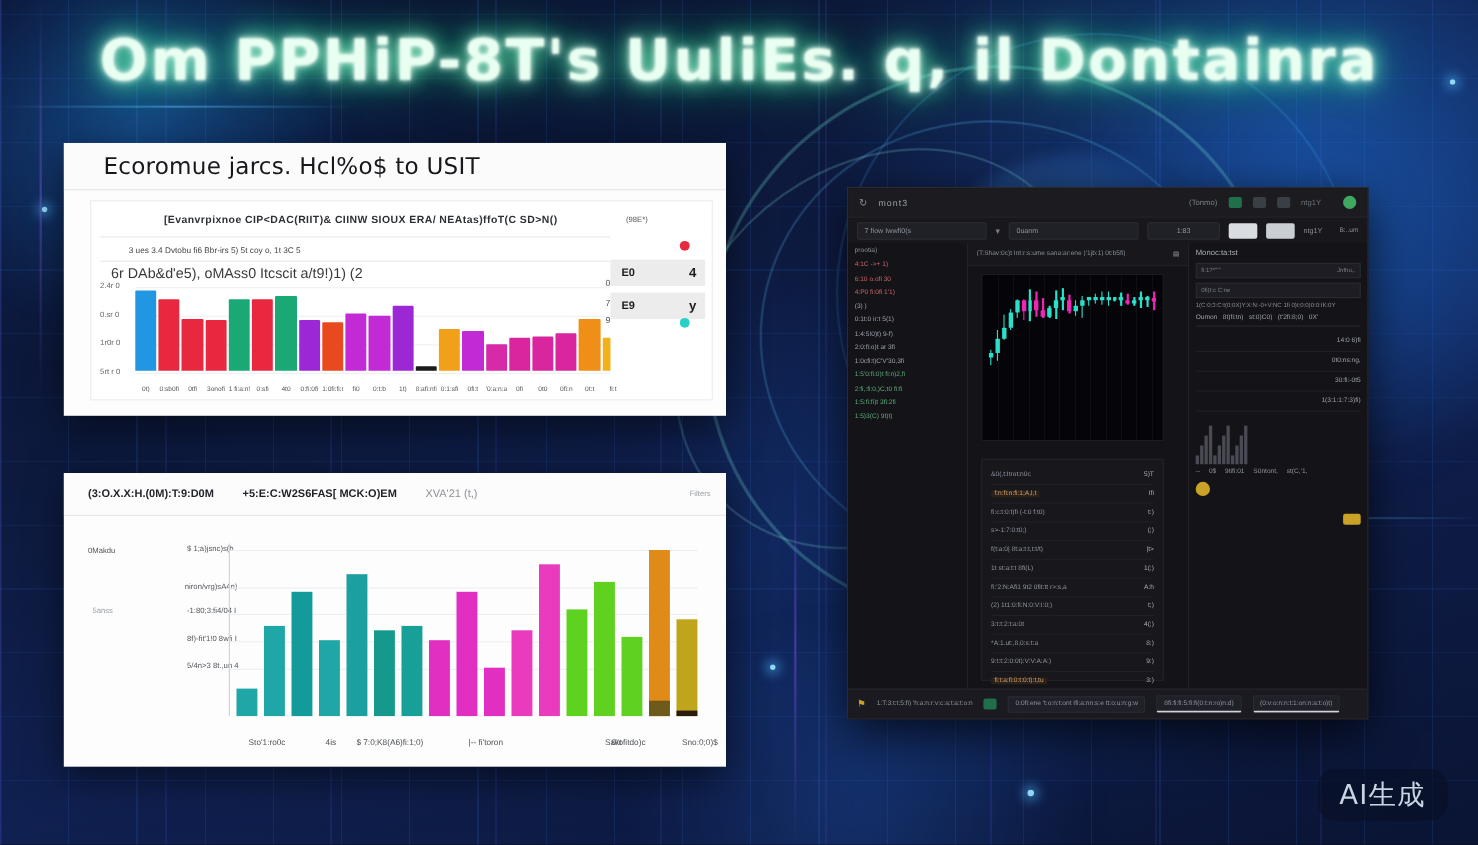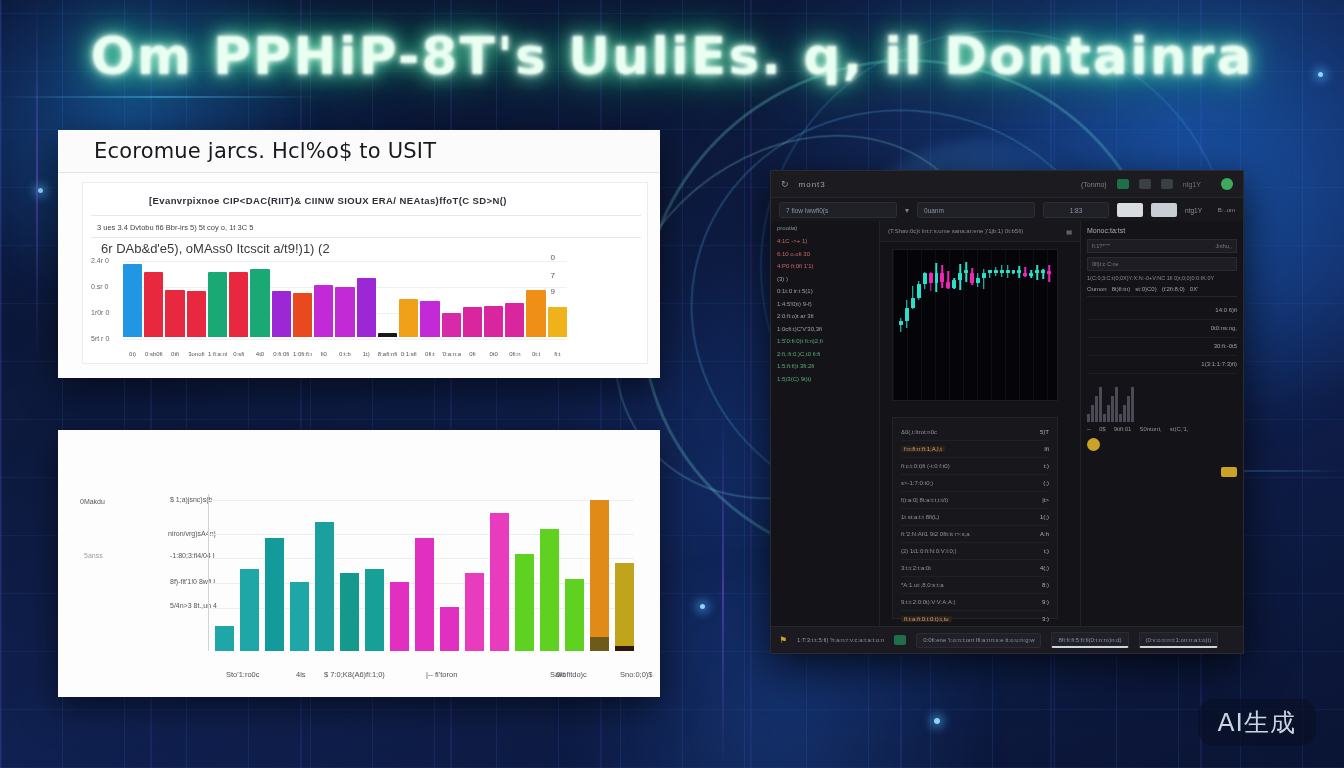--- a/index.html
+++ b/index.html
@@ -85,21 +85,21 @@
   }
 
   .inner-panel{
     position:absolute;left:24px;right:12px;top:52px;bottom:14px;
     background:#fff;border:1px solid #ececec;
   }
 
   
   .tc-title{position:absolute;left:66px;top:12px;font-size:9.5px;color:#2c2f35;
     letter-spacing:.4px;filter:blur(.35px);white-space:nowrap;font-weight:600;}
-  .tc-sub1{position:absolute;left:14px;top:40px;font-size:7.5px;color:#444;filter:blur(.4px);white-space:nowrap;}
+  .tc-sub1{position:absolute;left:34px;top:40px;font-size:7.5px;color:#444;filter:blur(.4px);white-space:nowrap;}
   .tc-sub2{position:absolute;left:18px;top:58px;font-size:13px;color:#3a3a3a;filter:blur(.4px);white-space:nowrap;}
   .tc-rule{position:absolute;left:8px;right:6px;height:1px;background:#e8e8e8;}
   .tc-ylab{position:absolute;left:8px;font-size:7px;color:#666;filter:blur(.45px);}
   .tc-rlab{position:absolute;font-size:8px;color:#555;filter:blur(.45px);}
 
   .plot{position:absolute;left:40px;right:80px;bottom:26px;top:78px;}
   .grid-h{position:absolute;left:0;right:0;height:1px;background:#eef0f2;}
   .bars{position:absolute;left:0;right:0;bottom:0;top:0;display:flex;align-items:flex-end;gap:2px;}
   .bar{flex:1 1 0;border-radius:1px 1px 0 0;filter:blur(.25px);}
 
@@ -324,24 +324,43 @@
           <span>0:1:sfi</span>
           <span>0fi:t</span>
           <span>'0:a:n:a:n0'</span>
           <span>0fi</span>
           <span>0t0</span>
           <span>0fi:n</span>
           <span>0t:t</span>
           <span>fi:t</span>
         </div>
 
+      <div class="legend-box">
+        <div class="legend-cap">(98E*)</div>
+        <div class="legend-row" style="margin-top:32px;">
+          <span>E0</span>
+          <span class="mk">4</span>
+        </div>
+        <div class="legend-row">
+          <span>E9</span>
+          <span class="mk">y</span>
+        </div>
+        <div class="legend-dot" style="top:28px;background:#e8283f;"></div>
+        <div class="legend-dot" style="top:98px;background:#2ad0c8;"></div>
+      </div>
     </div>
   </div>
 
   <div class="card card-bottom">
+    <div class="bc-head">
+      <span>(3:O.X.X:H.(0M):T:9:D0M</span>
+      <span class="mid">+5:E:C:W2S6FAS[ MCK:O)EM</span>
+      <span class="dim">XVA'21 (t,)</span>
+      <span class="pill">Filters</span>
+    </div>
 
     <div class="by-lab" style="left:22px;top:68px;">0Makdu</div>
     <div class="by-lab" style="left:26px;top:122px;color:#9aa0a6;">5anss</div>
 
     <div class="by-lab" style="left:112px;top:66px;">$ 1;a)jsnc)s(b</div>
     <div class="by-lab" style="left:110px;top:100px;">niron/vrg)sA4n)</div>
     <div class="by-lab" style="left:112px;top:122px;">-1:80;3:fi4/04 I</div>
     <div class="by-lab" style="left:112px;top:148px;">8f)-fit'1!0 8wfi I</div>
     <div class="by-lab" style="left:112px;top:172px;">5/4n&gt;3 8t.,un 4</div>
 

